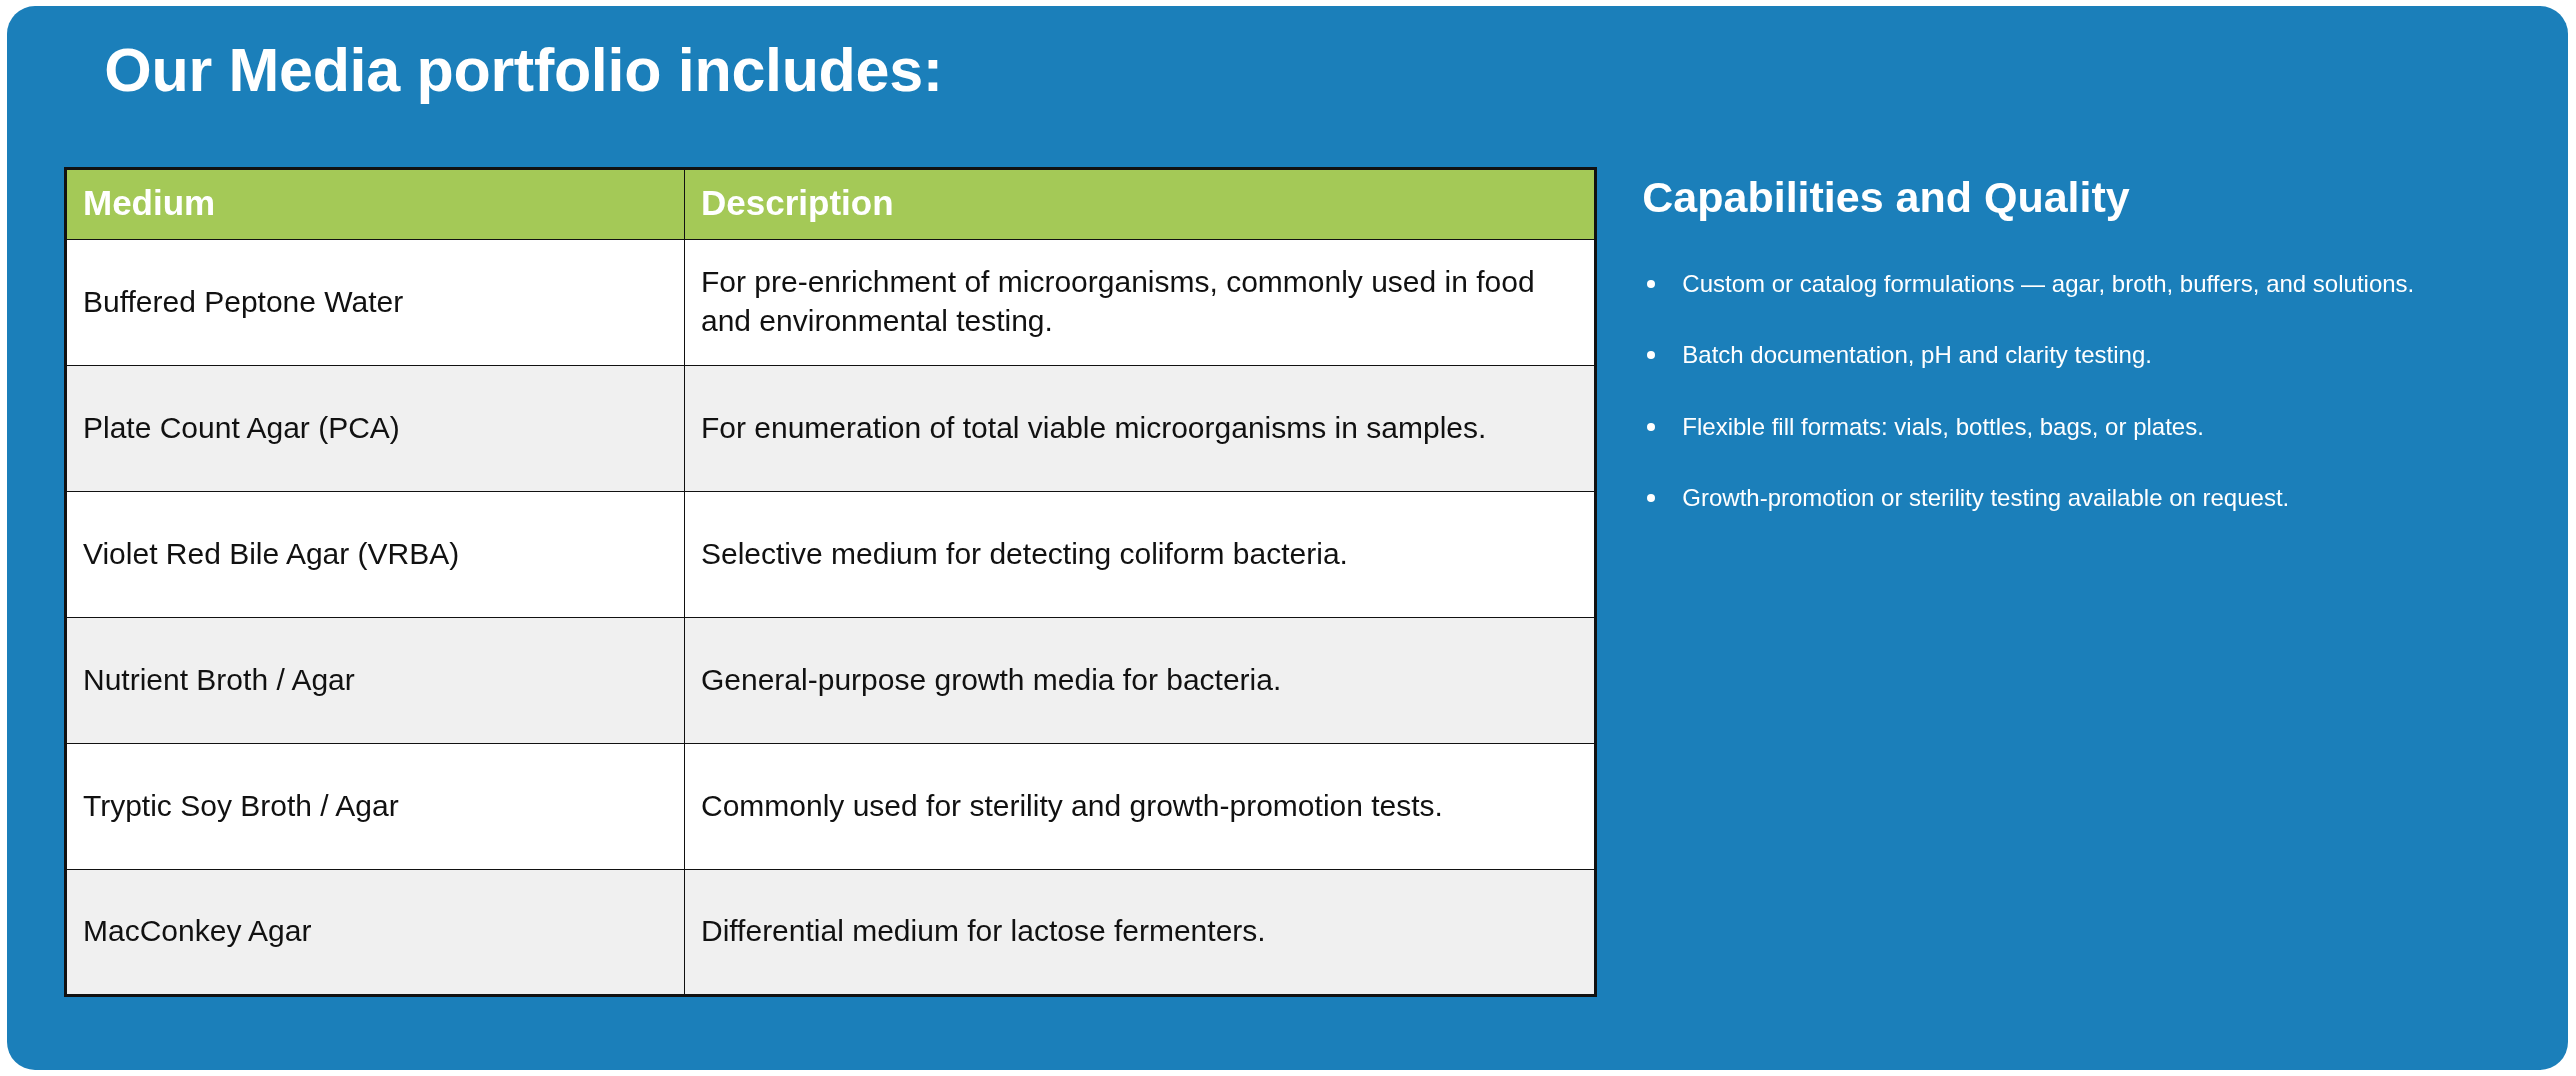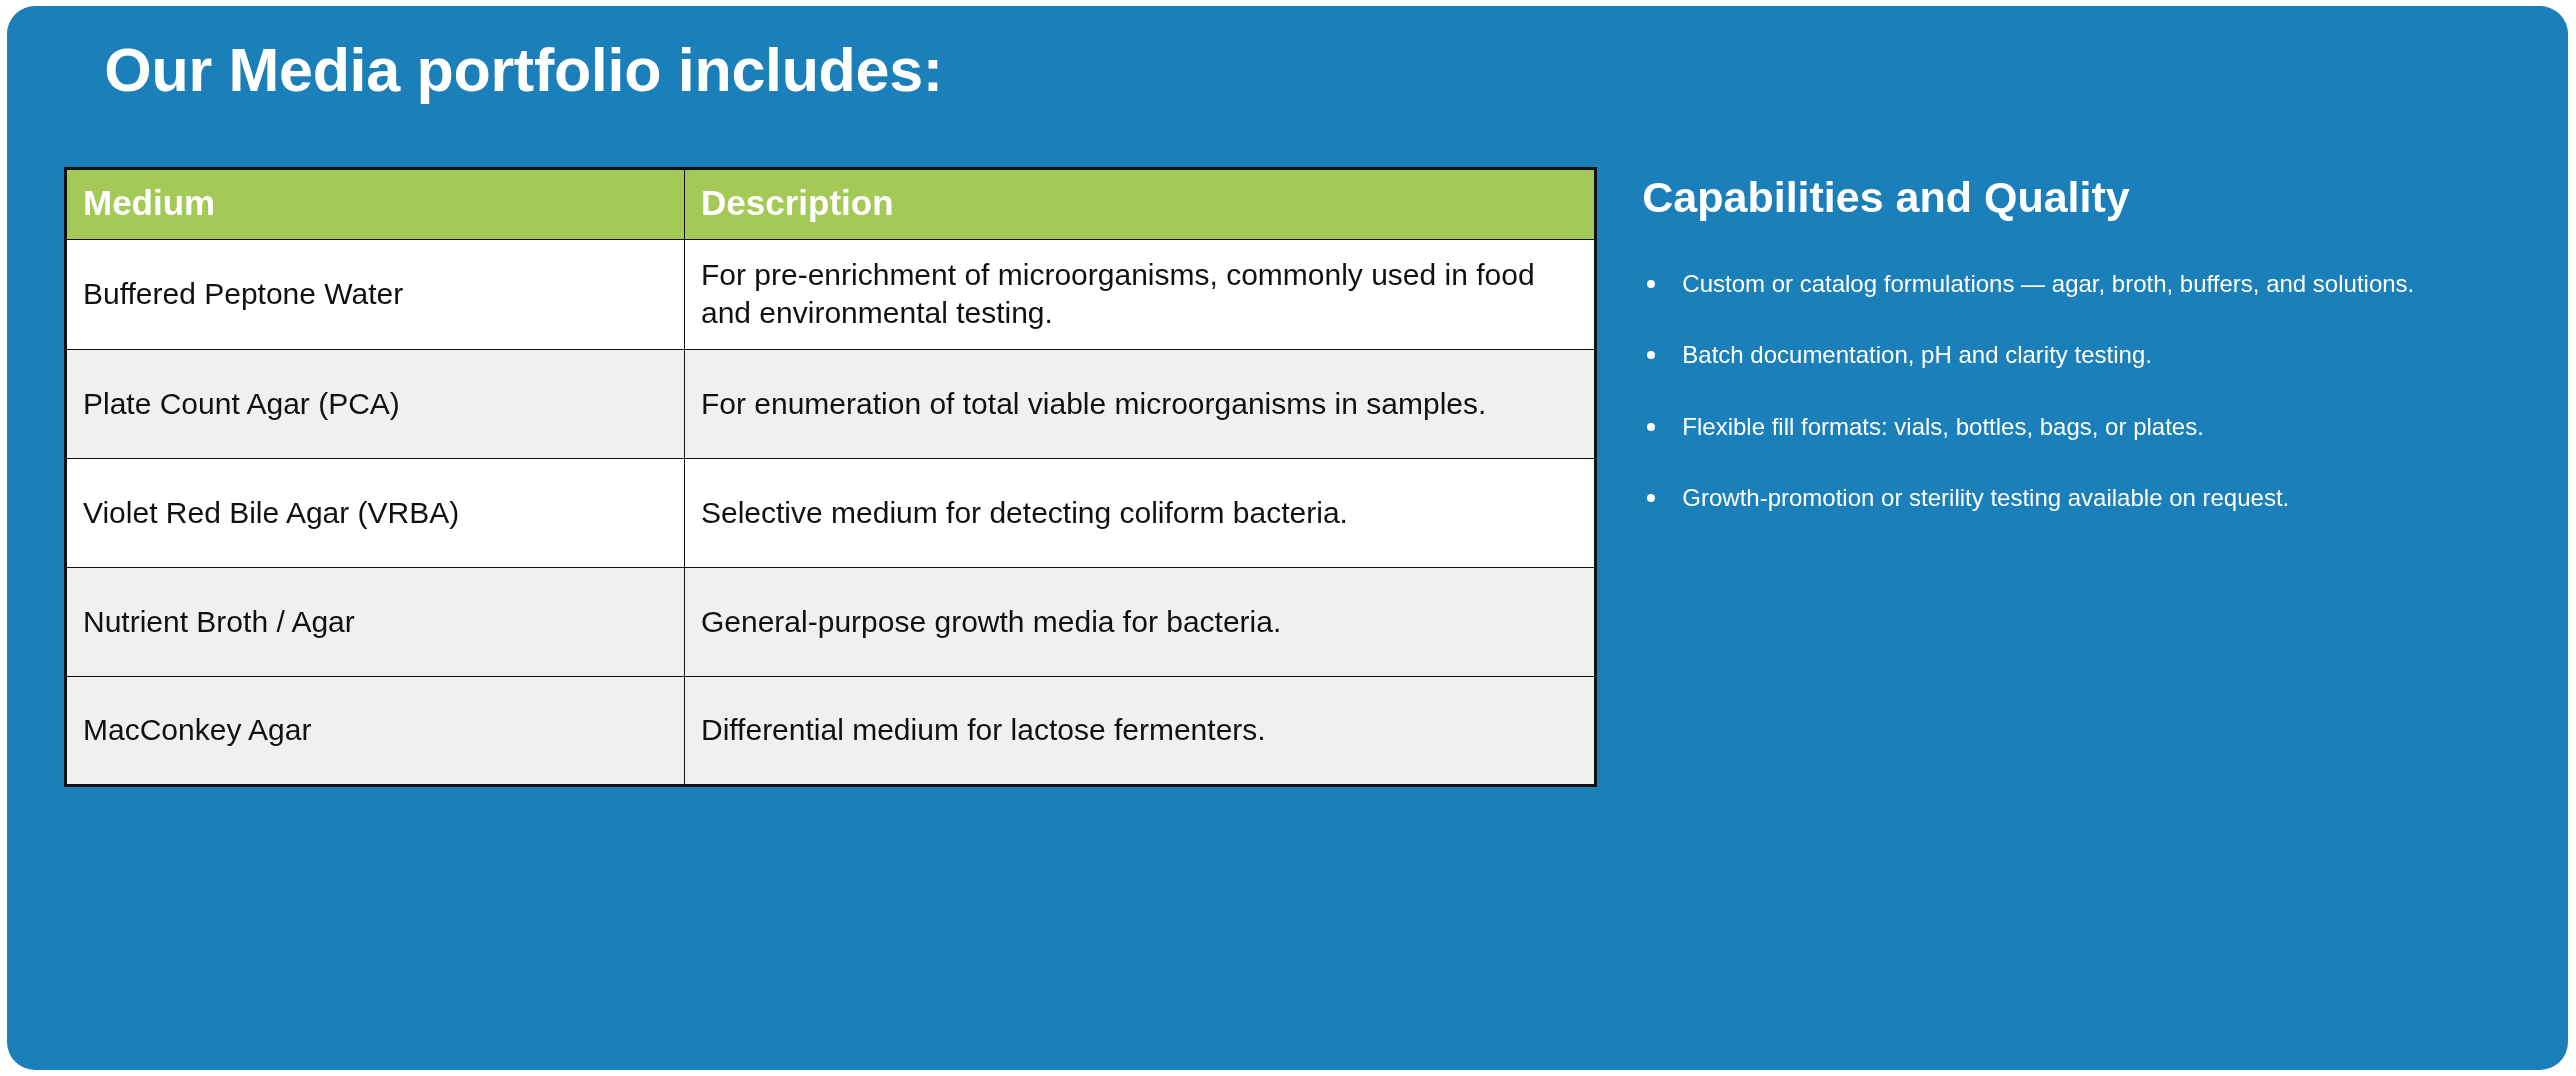--- a/index.html
+++ b/index.html
@@ -58,21 +58,21 @@
     font-weight:normal;
     color:#111111;
     text-align:left;
     padding:15.7px 15.7px 17px 15.7px;
     border:1.8px solid #111111;
     vertical-align:middle;
     line-height:1.28;
   }
   table.media-table tbody tr.odd td { background:#ffffff; }
   table.media-table tbody tr.even td { background:#f0f0f0; }
-  table.media-table tbody tr td { height:109px; }
+  table.media-table tbody tr td { height:126px; }
 
   
   .caps {
     position:absolute;
     left:1635px; top:168px;
     width:884px;
   }
   .caps-heading {
     font-size:43px;
     font-weight:bold;
@@ -127,20 +127,24 @@
           <td>For enumeration of total viable microorganisms in samples.</td>
         </tr>
         <tr class="odd">
           <td>Violet Red Bile Agar (VRBA)</td>
           <td>Selective medium for detecting coliform bacteria.</td>
         </tr>
         <tr class="even">
           <td>Nutrient Broth / Agar</td>
           <td>General-purpose growth media for bacteria.</td>
         </tr>
+        <tr class="odd">
+          <td>Tryptic Soy Broth / Agar</td>
+          <td>Commonly used for sterility and growth-promotion tests.</td>
+        </tr>
         <tr class="even">
           <td>MacConkey Agar</td>
           <td>Differential medium for lactose fermenters.</td>
         </tr>
       </tbody>
     </table>
   </div>
 
   <div class="caps">
     <div class="caps-heading">Capabilities and Quality</div>

